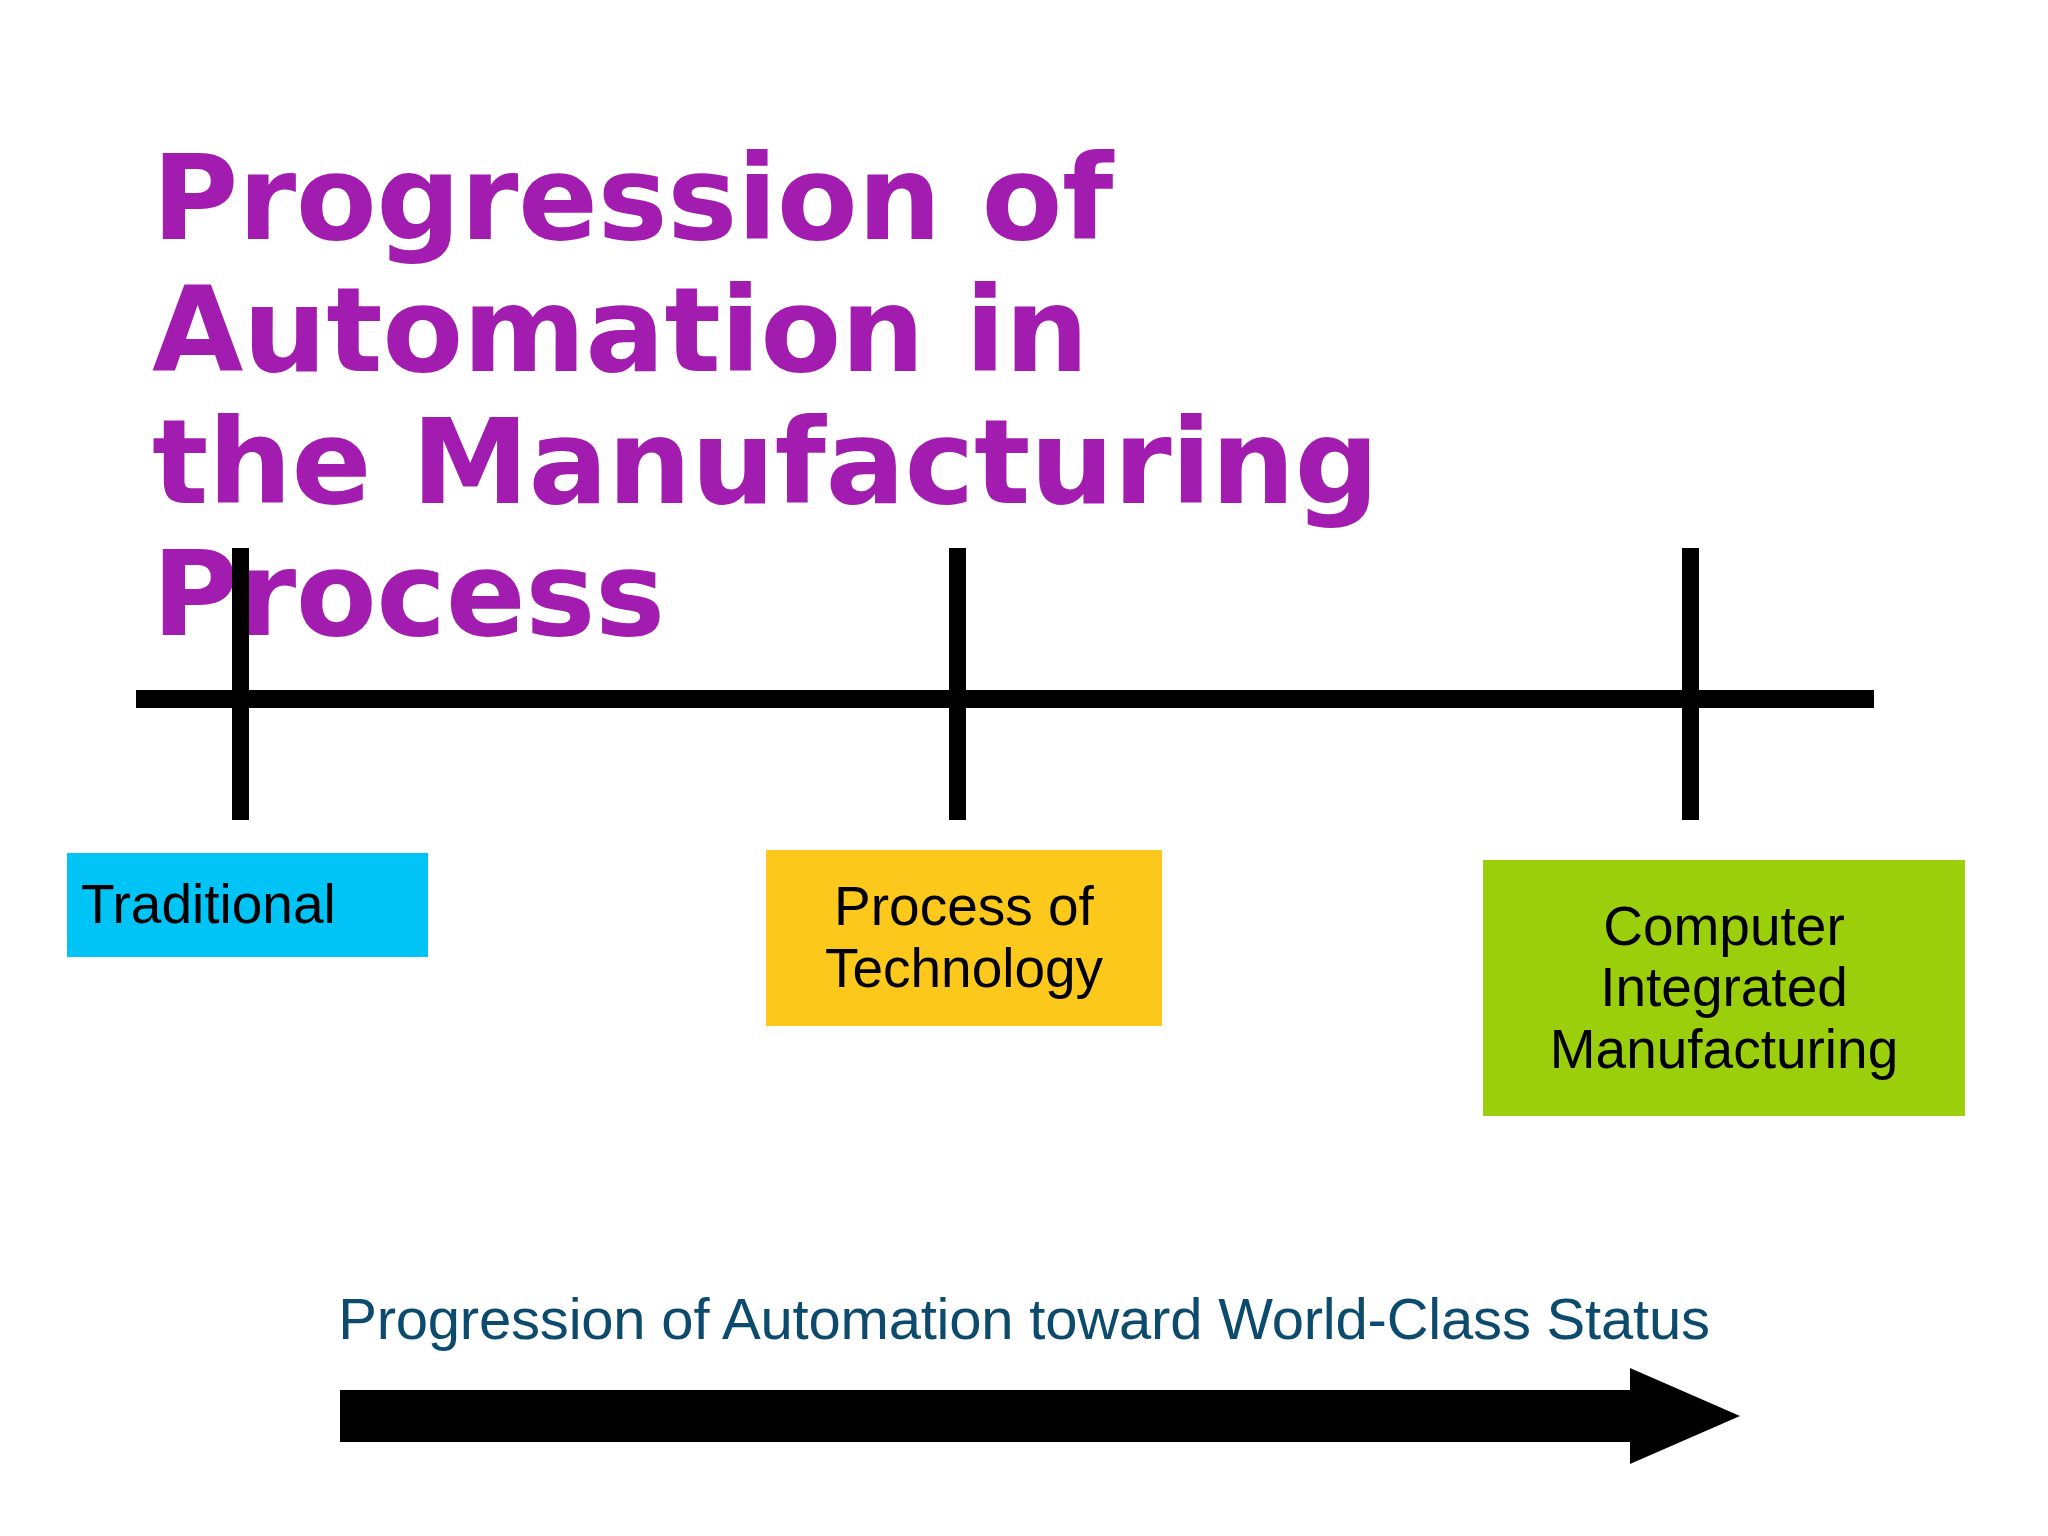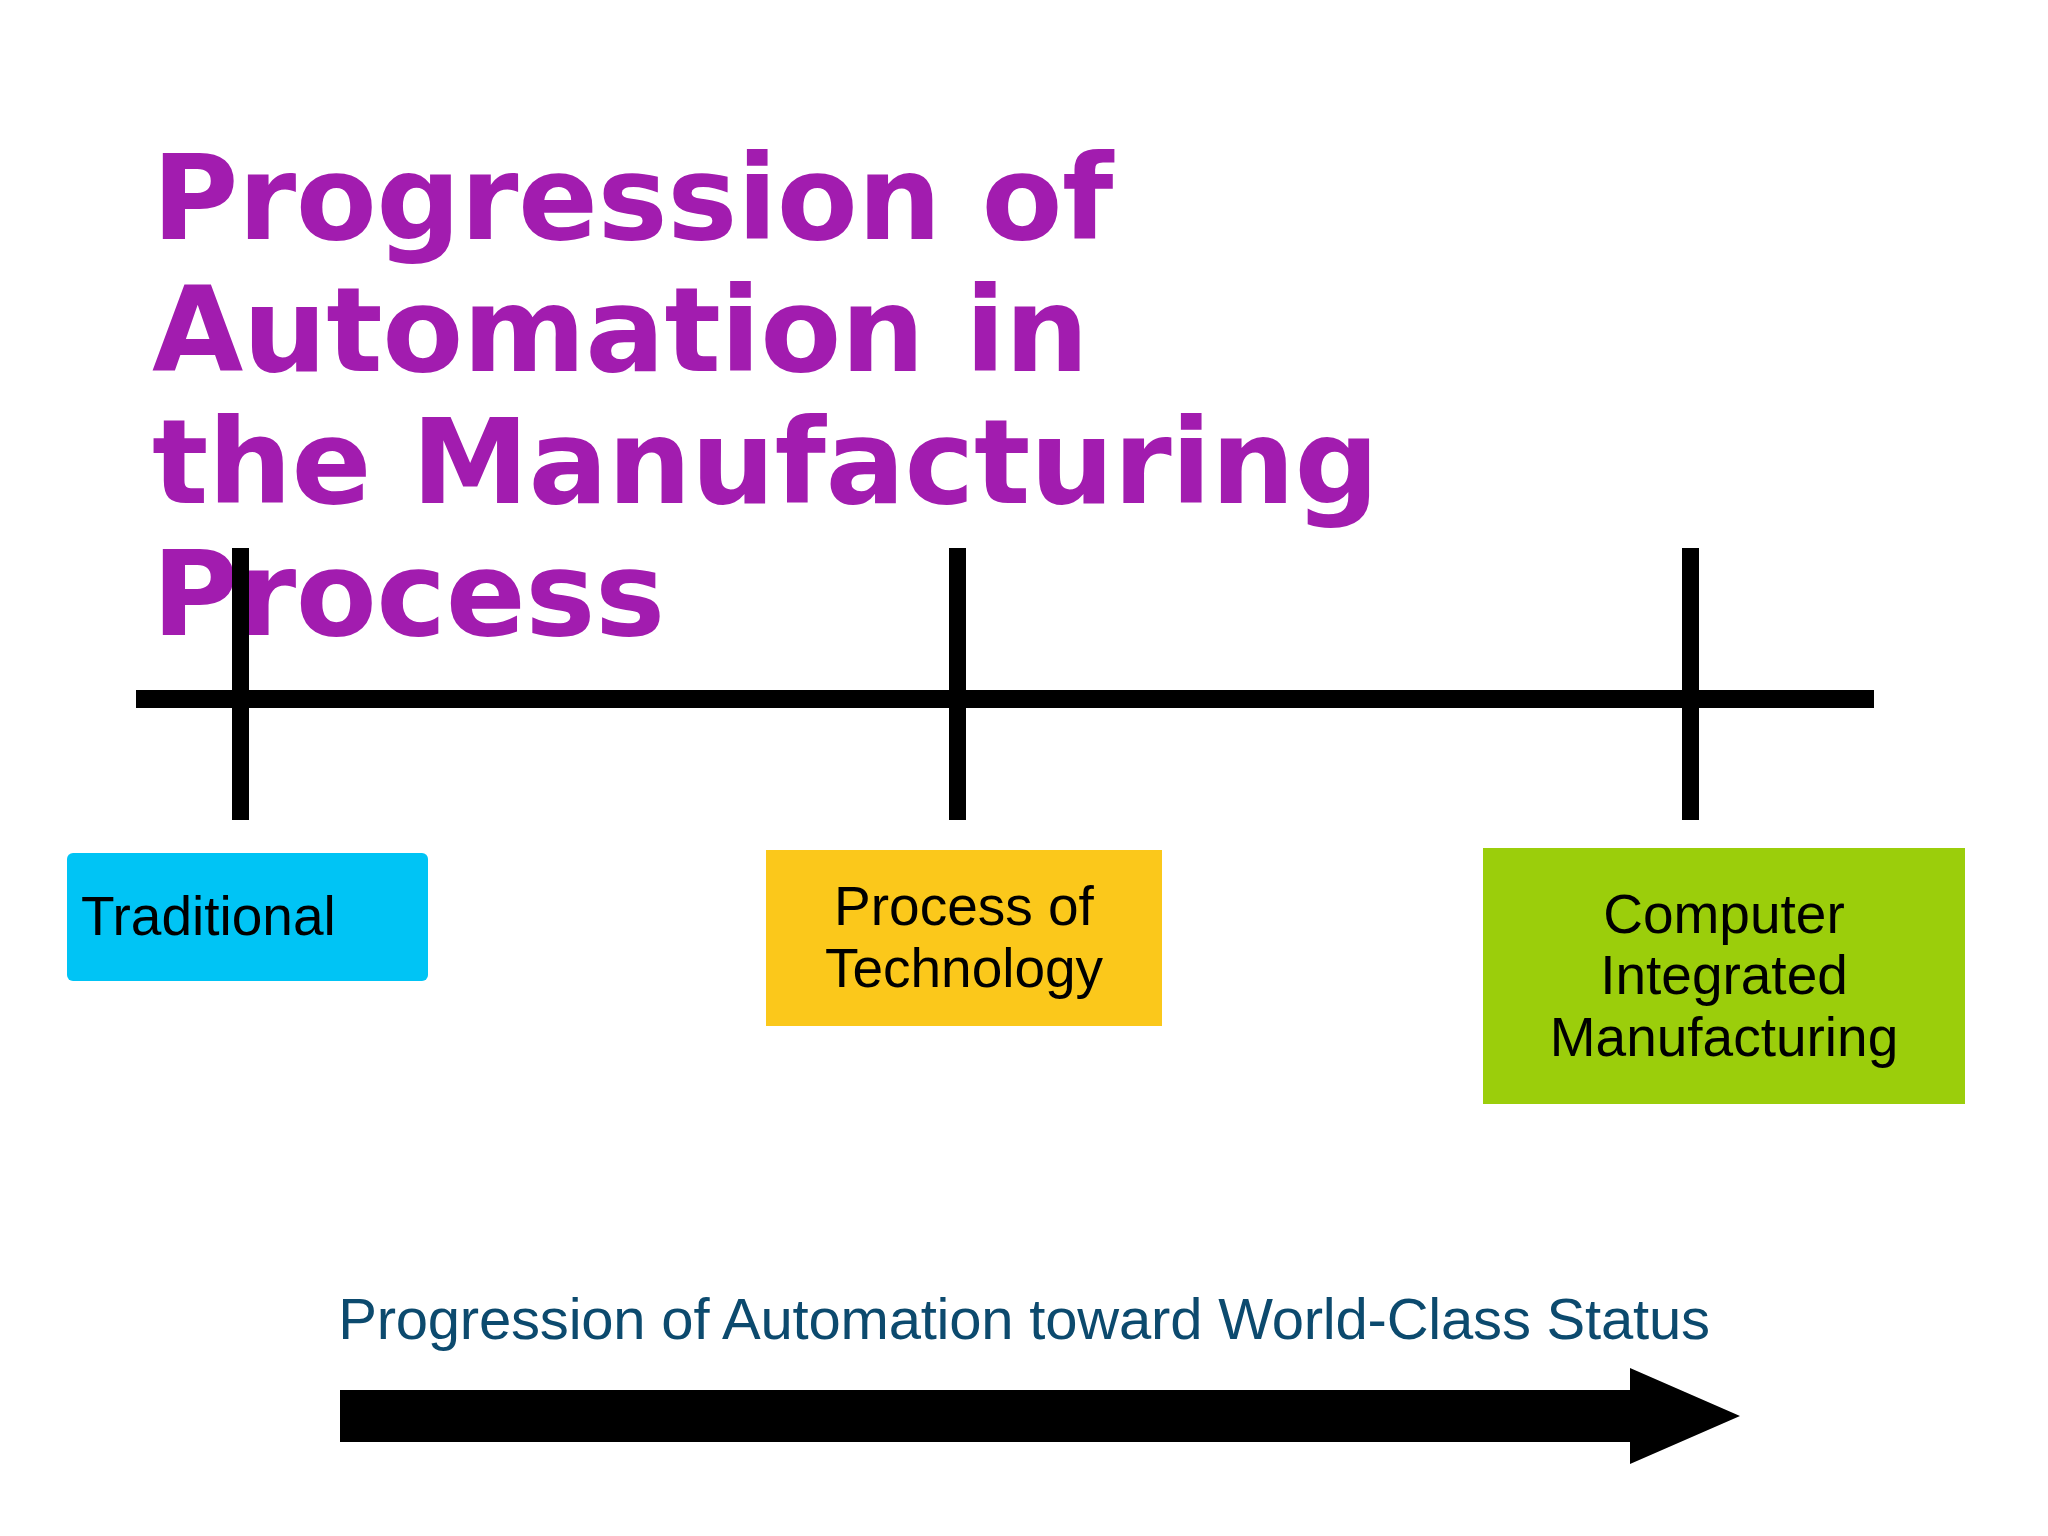--- a/index.html
+++ b/index.html
@@ -70,26 +70,25 @@
     text-align: center;
     display: flex;
     align-items: center;
     justify-content: center;
     box-sizing: border-box;
   }
   #stage-0 {
     left: 67px;
     top: 853px;
     width: 361px;
-    height: 128px;
+    height: 104px;
     background: #00C4F5;
     text-align: left;
     justify-content: flex-start;
     padding-left: 14px;
-    border-radius: 6px;
   }
   #stage-1 {
     left: 766px;
     top: 850px;
     width: 396px;
     height: 176px;
     background: #FBC81B;
   }
   #stage-2 {
     left: 1483px;
@@ -135,21 +134,21 @@
     <div class="tick" id="tick-1"></div>
     <div class="tick" id="tick-2"></div>
     <div class="tick" id="tick-3"></div>
   </div>
 
   <div class="stage-box" id="stage-0" style="background: rgb(0, 196, 245);">Traditional</div>
 
   <div class="stage-box" id="stage-1" style="background: rgb(251, 200, 27);">Process of
 Technology</div>
 
-  <div class="stage-box" id="stage-2" style="background: rgb(155, 206, 11);">Computer
+  <div class="stage-box" id="stage-2" style="background: rgb(155, 206, 11); margin-top: 12px;">Computer
 Integrated
 Manufacturing</div>
 
   <div id="caption" style="color: #0c4a6e;">Progression of Automation toward World-Class Status</div>
 
   <div id="progress-arrow">
     <svg width="1400" height="96" viewBox="0 0 1400 96" xmlns="http://www.w3.org/2000/svg">
       <polygon points="0,22 1290,22 1290,0 1400,48 1290,96 1290,74 0,74" fill="#000000"></polygon>
     </svg>
   </div>

